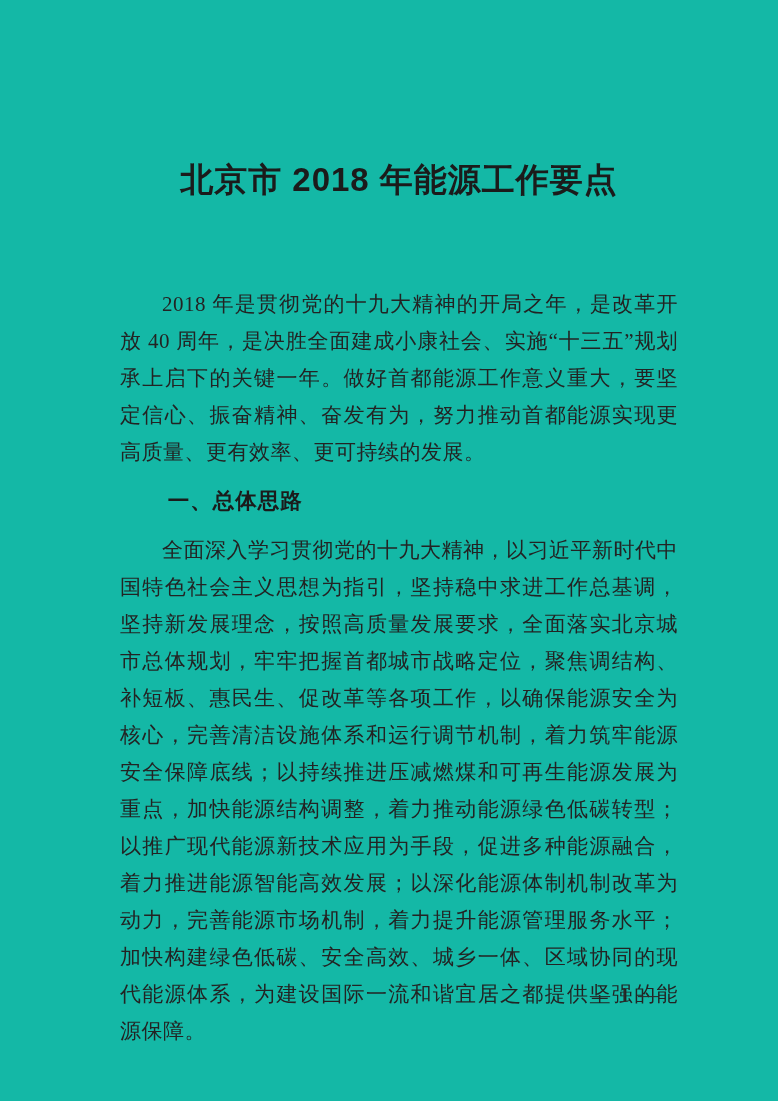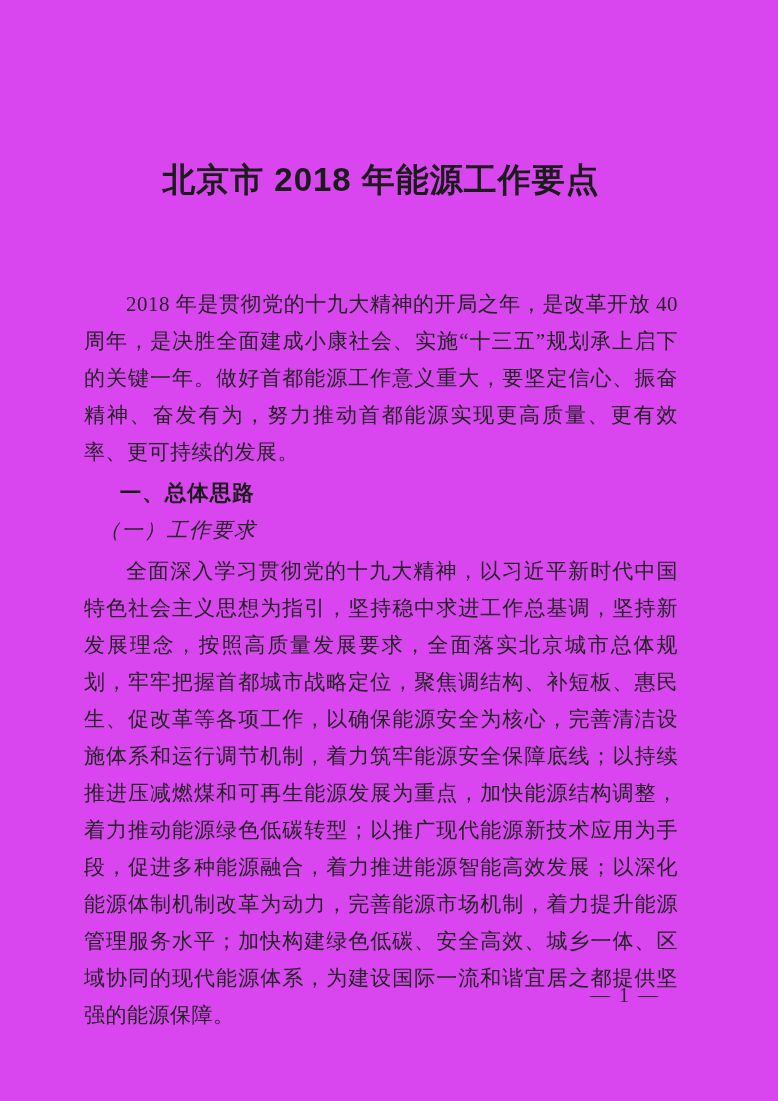--- a/index.html
+++ b/index.html
@@ -5,23 +5,23 @@
   html, body {
     margin: 0;
     padding: 0;
     background: #ffffff;
   }
   .page {
     position: relative;
     width: 778px;
     height: 1101px;
     margin: 0;
-    background: #d946ef;
+    background: #14b8a6;
     box-sizing: border-box;
-    padding: 0 96px 0 80px;
+    padding: 0 96px 0 116px;
     overflow: hidden;
     font-family: "Liberation Serif", "DejaVu Serif", serif;
     color: #212121;
   }
   .doc-title {
     margin: 0;
     padding-top: 158px;
     text-align: center;
     font-family: "Liberation Sans", "DejaVu Sans", sans-serif;
     font-weight: 700;
@@ -37,21 +37,21 @@
     text-align: justify;
     text-justify: inter-character;
     text-indent: 2em;
     letter-spacing: 0.5px;
     color: #232323;
   }
   .intro-para {
     margin-top: 84px;
   }
   .section-heading {
-    margin: 0;
+    margin: 12px;
     font-family: "Liberation Sans", "DejaVu Sans", sans-serif;
     font-weight: 700;
     font-size: 21.5px;
     line-height: 37px;
     text-indent: 1.85em;
     letter-spacing: 1px;
     color: #1b1b1b;
   }
   .sub-heading {
     margin: 0;
@@ -77,19 +77,18 @@
 <body>
 
 <div class="page">
 
   <h1 class="doc-title">北京市 2018 年能源工作要点</h1>
 
   <p class="body-para intro-para">2018 年是贯彻党的十九大精神的开局之年，是改革开放 40 周年，是决胜全面建成小康社会、实施“十三五”规划承上启下的关键一年。做好首都能源工作意义重大，要坚定信心、振奋精神、奋发有为，努力推动首都能源实现更高质量、更有效率、更可持续的发展。</p>
 
   <h2 class="section-heading">一、总体思路</h2>
 
-  <h3 class="sub-heading">（一）工作要求</h3>
 
   <p class="body-para">全面深入学习贯彻党的十九大精神，以习近平新时代中国特色社会主义思想为指引，坚持稳中求进工作总基调，坚持新发展理念，按照高质量发展要求，全面落实北京城市总体规划，牢牢把握首都城市战略定位，聚焦调结构、补短板、惠民生、促改革等各项工作，以确保能源安全为核心，完善清洁设施体系和运行调节机制，着力筑牢能源安全保障底线；以持续推进压减燃煤和可再生能源发展为重点，加快能源结构调整，着力推动能源绿色低碳转型；以推广现代能源新技术应用为手段，促进多种能源融合，着力推进能源智能高效发展；以深化能源体制机制改革为动力，完善能源市场机制，着力提升能源管理服务水平；加快构建绿色低碳、安全高效、城乡一体、区域协同的现代能源体系，为建设国际一流和谐宜居之都提供坚强的能源保障。</p>
 
   <div class="page-number">— 1 —</div>
 
 </div>
 
 </body></html>

